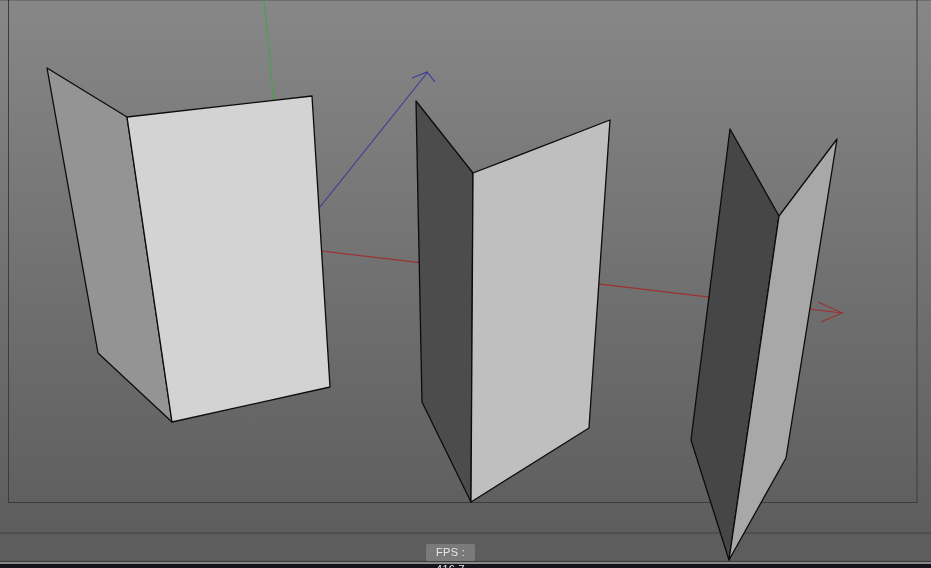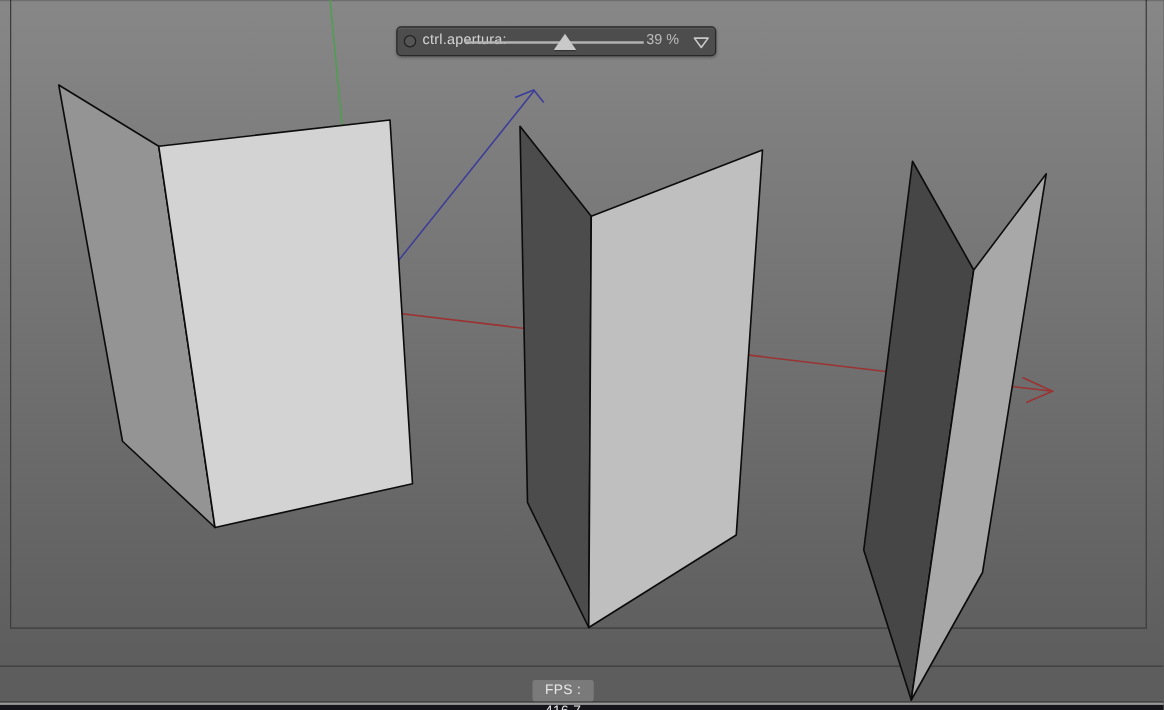--- a/index.html
+++ b/index.html
@@ -81,26 +81,16 @@
     </g>
 
     <g>
       <polygon class="face" points="730,129 779,216 729,560 691,440" fill="#464646"></polygon>
       <polygon class="face" points="779,216 837,139 786,458 729,560" fill="#a8a8a8"></polygon>
     </g>
 
     <polyline points="818,302 842,313 821,322" fill="none" stroke-width="1.2" stroke="#9c3232"></polyline>
   </svg>
 
-  <div id="hud">
-    <div class="param-circle"></div>
-    <div class="hud-label">ctrl.apertura:</div>
-    <div class="track"></div>
-    <div class="handle"></div>
-    <div class="hud-value">39 %</div>
-    <svg class="dropdown" width="14" height="11">
-      <polygon points="1.5,1.5 12.5,1.5 7,9" fill="none" stroke="#c8c8c8" stroke-width="1.3" stroke-linejoin="round"></polygon>
-    </svg>
-  </div>
 
   <div id="fps-badge">FPS : 416.7</div>
 
 </div>
 
 </body></html>

